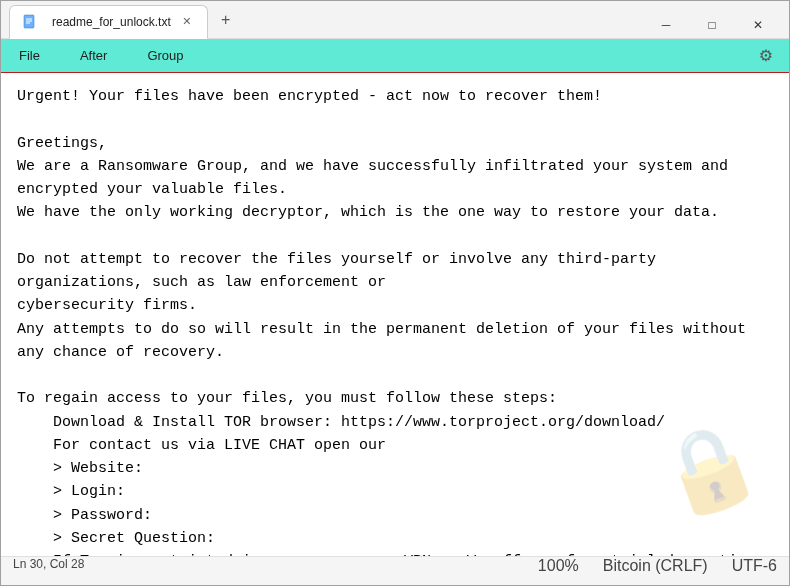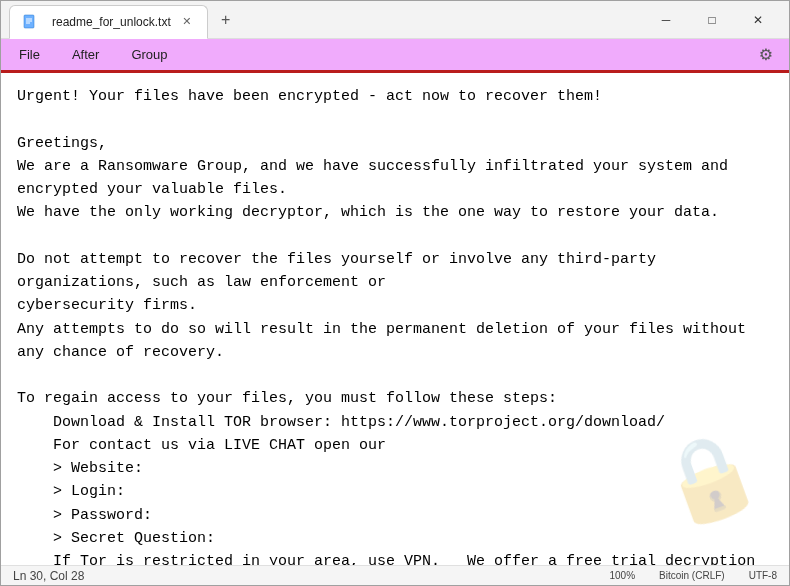--- a/index.html
+++ b/index.html
@@ -17,21 +17,20 @@
       border: 1px solid #a0a0a0;
       display: flex;
       flex-direction: column;
       box-shadow: 0 2px 8px rgba(0,0,0,0.3);
     }
     
     .titlebar {
       background: #f3f3f3;
       height: 38px;
       display: flex;
-      align-items: center;
       padding: 8px 8px;
       border-bottom: 1px solid #ddd;
       user-select: none;
     }
     .titlebar-left {
       display: flex;
       align-items: center;
       flex: 1;
       gap: 0;
     }
@@ -97,27 +96,27 @@
       align-items: center;
       justify-content: center;
       font-size: 12px;
       color: #333;
       cursor: pointer;
       border: none;
       background: transparent;
     }
     
     .menubar {
-      background: #f0abfc;
+      background: #5eead4;
       height: 34px;
       display: flex;
       align-items: center;
       padding: 0 8px;
-      border-bottom: 3px solid #b91c1c;
-      gap: 12px;
+      border-bottom: 1px solid #b91c1c;
+      gap: 20px;
     }
     .menu-item {
       padding: 4px 10px;
       font-size: 13px;
       color: #222;
       cursor: pointer;
       border-radius: 3px;
     }
     .settings-btn {
       margin-left: auto;
@@ -139,39 +138,38 @@
       padding: 12px 16px;
       font-family: Liberation Mono, monospace;
       font-size: 15px;
       line-height: 1.55;
       color: #000000;
       background: #fff;
       white-space: pre-wrap;
     }
     
     .statusbar {
-      height: 20px;
+      height: 29px;
       background: #f5f5f5;
       border-top: 1px solid #e0e0e0;
       display: flex;
-      align-items: center;
       padding: 0 12px;
       font-size: 12px;
       color: #444;
       gap: 0;
     }
     .status-left {
       flex: 1;
     }
     .status-right {
       display: flex;
       gap: 24px;
     }
     .status-item {
-      font-size: 10px;
+      font-size: 16px;
       color: #444;
     }
     
     .content-wrapper {
       position: relative;
       flex: 1;
       overflow: hidden;
       display: flex;
       flex-direction: column;
     }
@@ -258,16 +256,16 @@
 Write to us in the chat to begin the process.
 
 Sincerely, Ransomware Group</div>
   </div>
 
   <div class="statusbar">
     <div class="status-left">Ln 30, Col 28</div>
     <div class="status-right">
       <span class="status-item">100%</span>
       <span class="status-item">Bitcoin (CRLF)</span>
-      <span class="status-item">UTF-8</span>
+      <span class="status-item">UTF-6</span>
     </div>
   </div>
 </div>
 
 </body></html>

